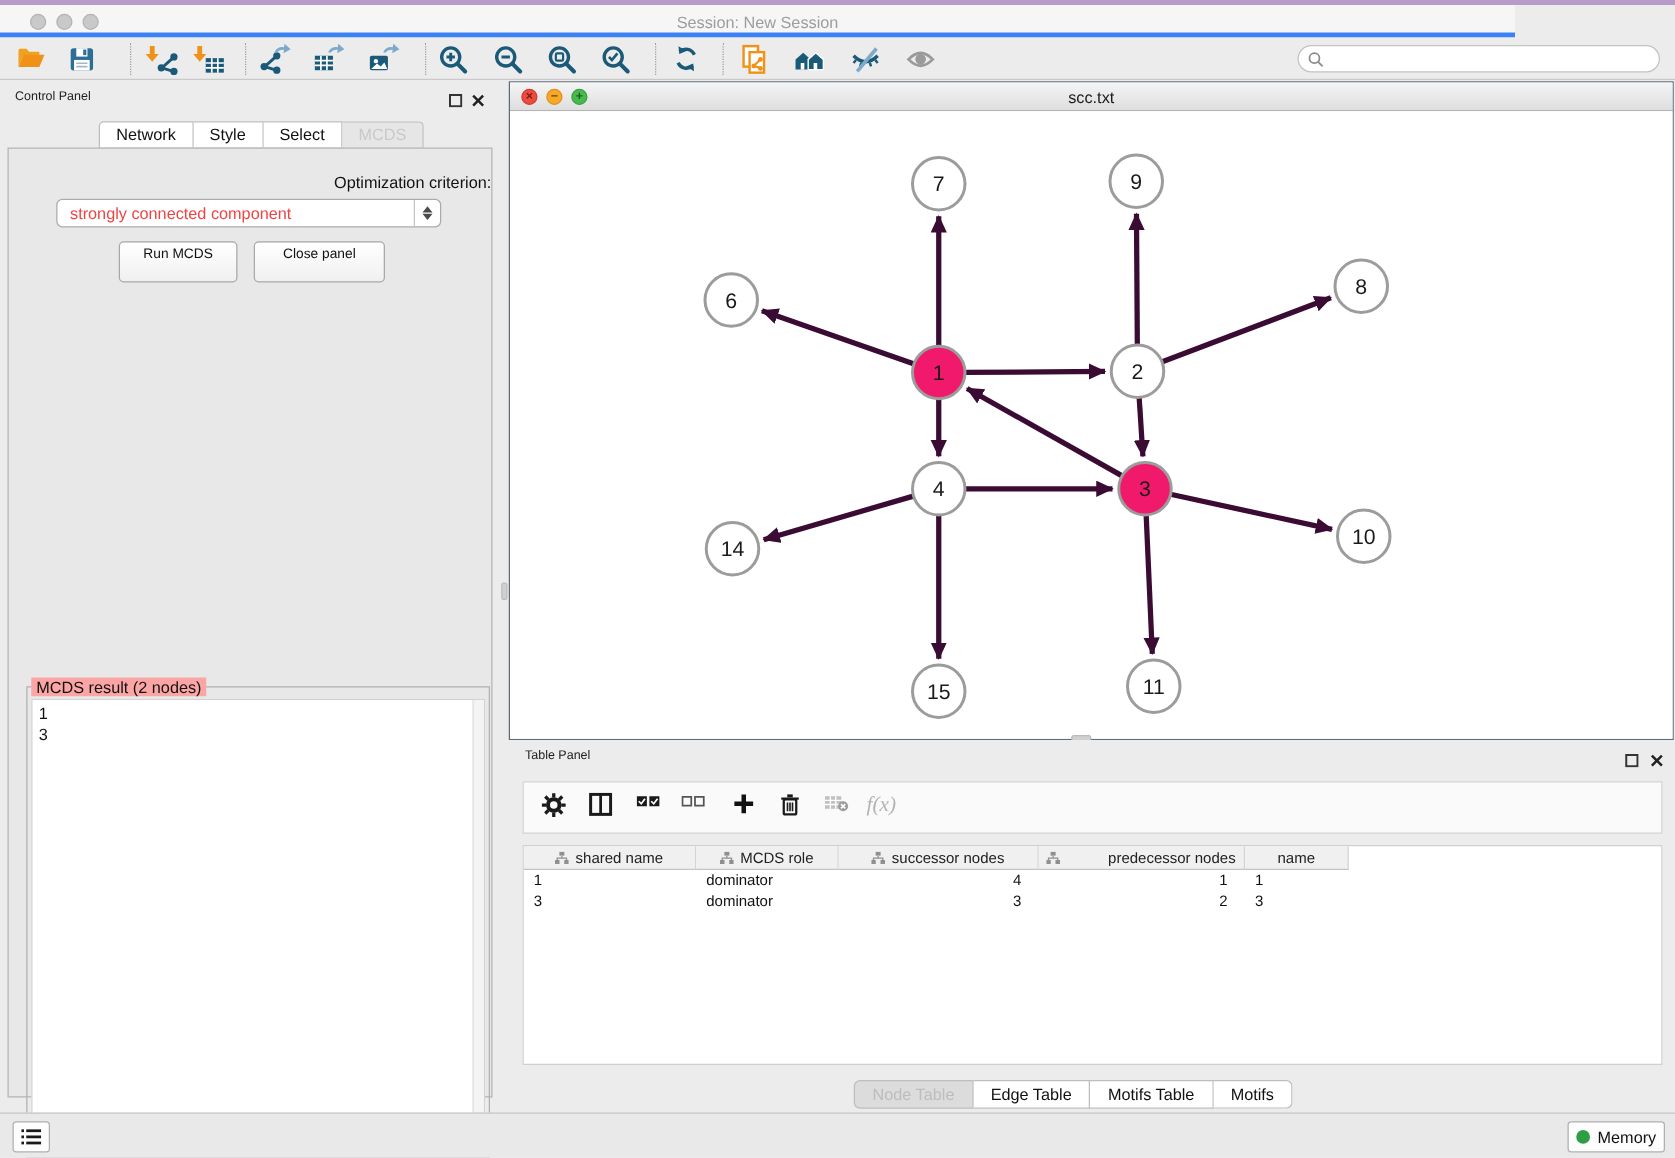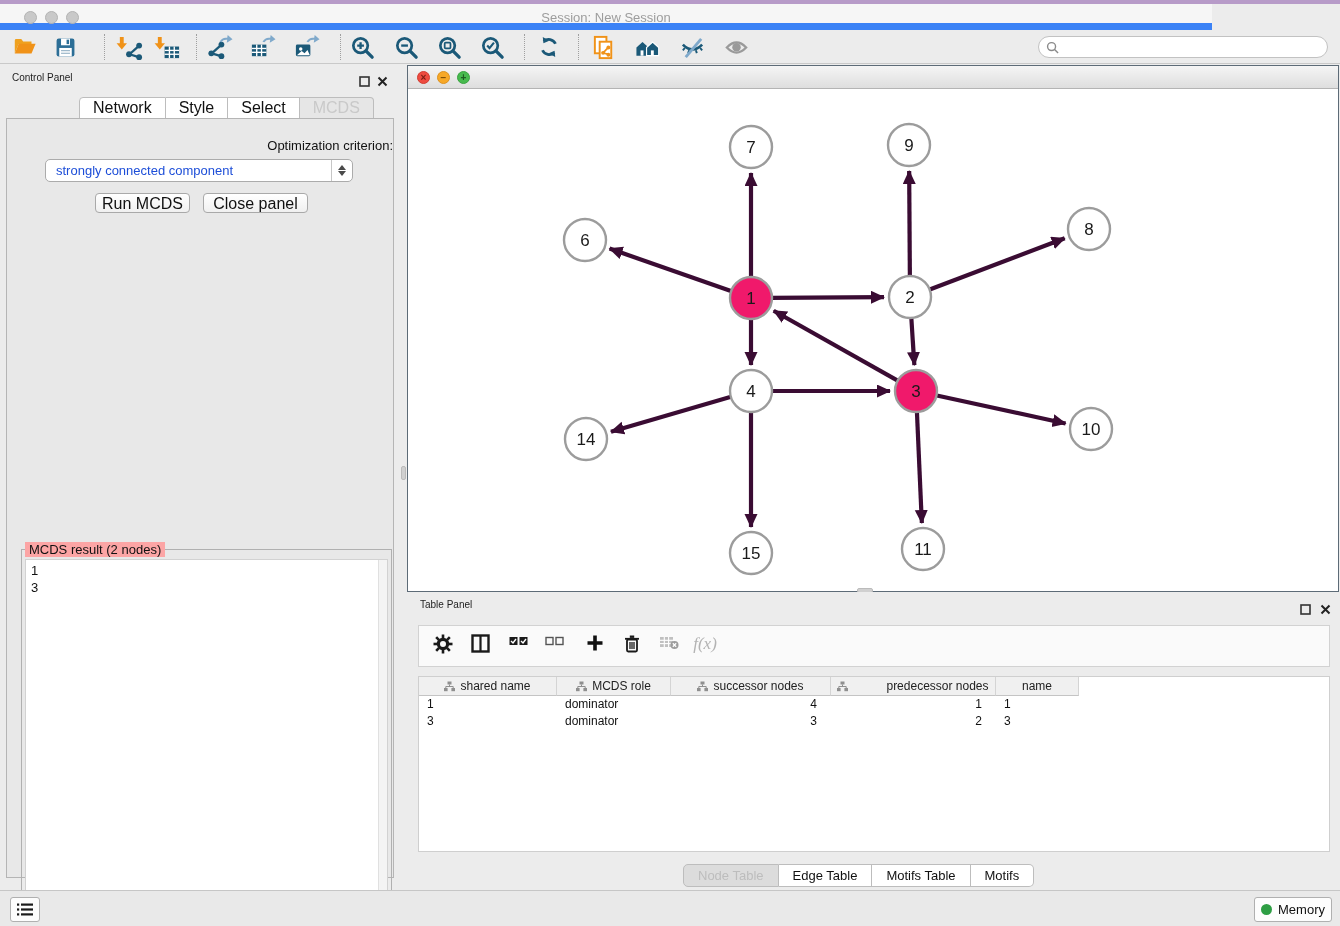--- a/index.html
+++ b/index.html
@@ -2,49 +2,49 @@
 <html><head>
 <meta charset="utf-8">
 <style>
   * { margin:0; padding:0; box-sizing:border-box; }
   html,body { width:1340px; height:926px; }
   body { font-family:"Liberation Sans", sans-serif; background:#ececec; overflow:hidden; }
   .app { position:absolute; inset:0; }
 
   
   .top-strip { position:absolute; left:0; top:0; width:1340px; height:4px; background:#b79bc8; }
-  .titlebar { position:absolute; left:0; top:4px; width:1212px; height:26px; background:#f6f6f6; border-bottom:7px solid #3b82f6;padding-left:38px; }
+  .titlebar { position:absolute; left:0; top:4px; width:1212px; height:26px; background:#f6f6f6; border-bottom:4px solid #3b82f6;padding-left:38px; }
   .tl { position:absolute; top:7px; width:13px; height:13px; border-radius:50%; background:#c9c9c9; border:1px solid #b3b3b3; }
   .win-title { position:absolute; top:6px; left:0; width:100%; text-align:center; font-size:13px; color:#9d9d9d; }
 
   
   .toolbar { position:absolute; left:0; top:30px; width:1340px; height:34px; background:#ececec; border-bottom:1px solid #c9c9c9; }
   .tbtn { position:absolute; top:3px; width:34px; height:28px; display:flex; align-items:center; justify-content:center; cursor:default; }
   .tsep { position:absolute; top:4px; height:26px; border-left:1px dotted #9f9f9f; width:0; }
   .searchbox { position:absolute; right:12px; top:6px; width:290px; height:22px; background:#fff; border:1px solid #c2c2c2; border-radius:11px; display:flex; align-items:center; padding-left:7px; }
   .searchbox input { border:none; outline:none; flex:1; height:18px; font-size:12px; background:transparent; margin-left:4px; }
 
   
   .panel-header { position:absolute; font-size:10px; color:#1d1d1d; }
   .hdr-ctl { position:absolute; width:13px; height:13px; cursor:default; }
 
   
   .control-panel { position:absolute; left:0; top:64px; width:400px; height:826px; background:#ececec; }
   .cp-tabs { position:absolute; top:33px; left:79px; height:22px; display:flex; }
-  .cp-tab { height:22px; line-height:20px; padding:0 13px; font-size:16px; color:#111; background:#fff; border:1px solid #bdbdbd; border-left:none; text-align:center; cursor:default; }
+  .cp-tab { height:22px; line-height:20px; padding:0 13px; font-size:13px; color:#111; background:#fff; border:1px solid #bdbdbd; border-left:none; text-align:center; cursor:default; }
   .cp-tab:first-child { border-left:1px solid #bdbdbd; border-radius:4px 0 0 0; }
   .cp-tab:last-child { border-radius:0 4px 0 0; }
   .cp-tab.active { background:#e6e6e6; color:#c9c9c9; }
   .cp-box { position:absolute; left:6px; top:54px; width:388px; height:760px; background:#e8e8e8; border:1px solid #b5b5b5; }
   .opt-label { position:absolute; top:19px; width:100%; text-align:right; font-size:13px; color:#111; }
-  .combo { position:absolute; left:38px; top:40px; width:308px; height:23px; background:#fff; border:1px solid #ababab; border-radius:5px; font-size:13px; color:#1d4ed8; line-height:21px; padding-left:10px; cursor:default; }
+  .combo { position:absolute; left:38px; top:40px; width:308px; height:23px; background:#fff; border:1px solid #ababab; border-radius:5px; font-size:13px; color:#ef4444; line-height:21px; padding-left:10px; cursor:default; }
   .combo .stepper { position:absolute; right:0; top:0; width:21px; height:21px; border-left:1px solid #c6c6c6; display:flex; flex-direction:column; align-items:center; justify-content:center; gap:1px; }
   .tri-up { width:0; height:0; border-left:4px solid transparent; border-right:4px solid transparent; border-bottom:5px solid #4a4a4a; }
   .tri-dn { width:0; height:0; border-left:4px solid transparent; border-right:4px solid transparent; border-top:5px solid #4a4a4a; }
-  .btn { position:absolute; height:20px; background:linear-gradient(#ffffff,#f0f0f0); border:1px solid #a9a9a9; border-radius:4px; font-size:16px; color:#111; text-align:center; line-height:19px; cursor:default; }
+  .btn { position:absolute; height:33px; background:linear-gradient(#ffffff,#f0f0f0); border:1px solid #a9a9a9; border-radius:4px; font-size:11px; color:#111; text-align:center; line-height:19px; cursor:default; }
   .groupbox { position:absolute; left:14px; top:430px; width:371px; height:377px; border:1px solid #b0b0b0; }
   .gb-label { position:absolute; top:-8px; left:3px; background:#fca5a5; padding:0 4px; font-size:13px; color:#111; }
   .gb-inner { position:absolute; left:3px; top:9px; right:3px; bottom:3px; background:#fff; border:1px solid #d2d2d2; }
   .gb-text { position:absolute; left:5px; top:2px; font-size:13px; line-height:17px; color:#111; white-space:pre; }
   .gb-scroll { position:absolute; right:0; top:0; bottom:0; width:9px; background:#f4f4f4; border-left:1px solid #e0e0e0; }
 
   
   .vdivider { position:absolute; left:400px; top:64px; width:7px; height:826px; background:#ececec; }
   .vgrip { position:absolute; left:1px; top:402px; width:5px; height:14px; background:#d0d0d0; border:1px solid #bbb; border-radius:2px; }
 
@@ -291,20 +291,21 @@
 
   <div class="vdivider">
     <div class="vgrip"></div>
   </div>
 
   <div class="netwin">
     <div class="net-titlebar">
       <span class="dot" style="left:9px;  background:#EE4B40; border:1px solid #D23C31; color:#7a1d14">×</span>
       <span class="dot" style="left:29px; background:#F7A827; border:1px solid #DD9220; color:#7c4e08">−</span>
       <span class="dot" style="left:49px; background:#47BA4E; border:1px solid #3AA341; color:#1d5c21">+</span>
+      <div class="net-title">scc.txt</div>
     </div>
     <div class="net-canvas">
       <svg id="graph" width="930" height="502" viewBox="0 0 930 502">
           <defs>
             <marker id="arrow" markerUnits="userSpaceOnUse" markerWidth="16" markerHeight="14" refX="13" refY="6.5" orient="auto">
               <path d="M0,0 L14,6.5 L0,13 Z" fill="#3A0C33"></path>
             </marker>
           </defs>
           <line x1="343" y1="190" x2="343" y2="84" stroke="#3A0C33" stroke-width="4.2" marker-end="url(#arrow)"></line>
           <line x1="325.0633246997125" y1="202.73296887098388" x2="201.54492409513023" y2="159.5759373344431" stroke="#3A0C33" stroke-width="4.2" marker-end="url(#arrow)"></line>

